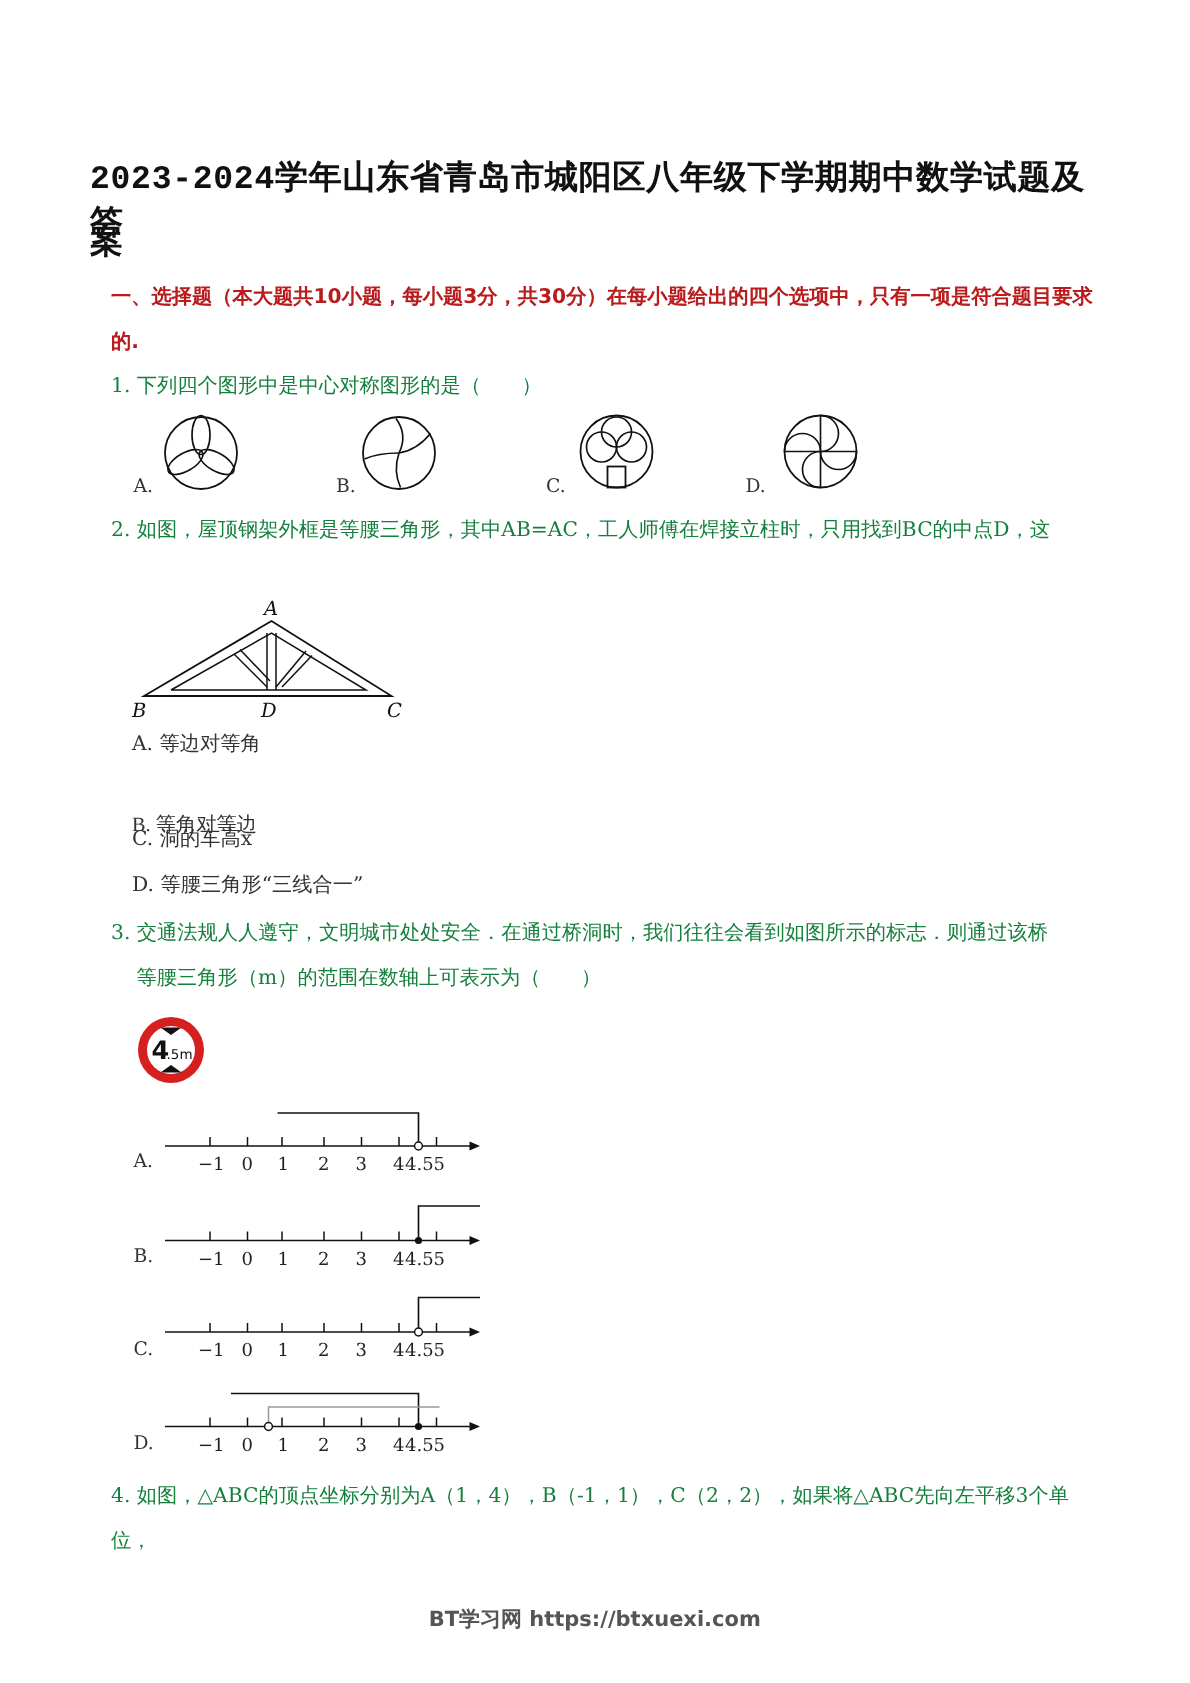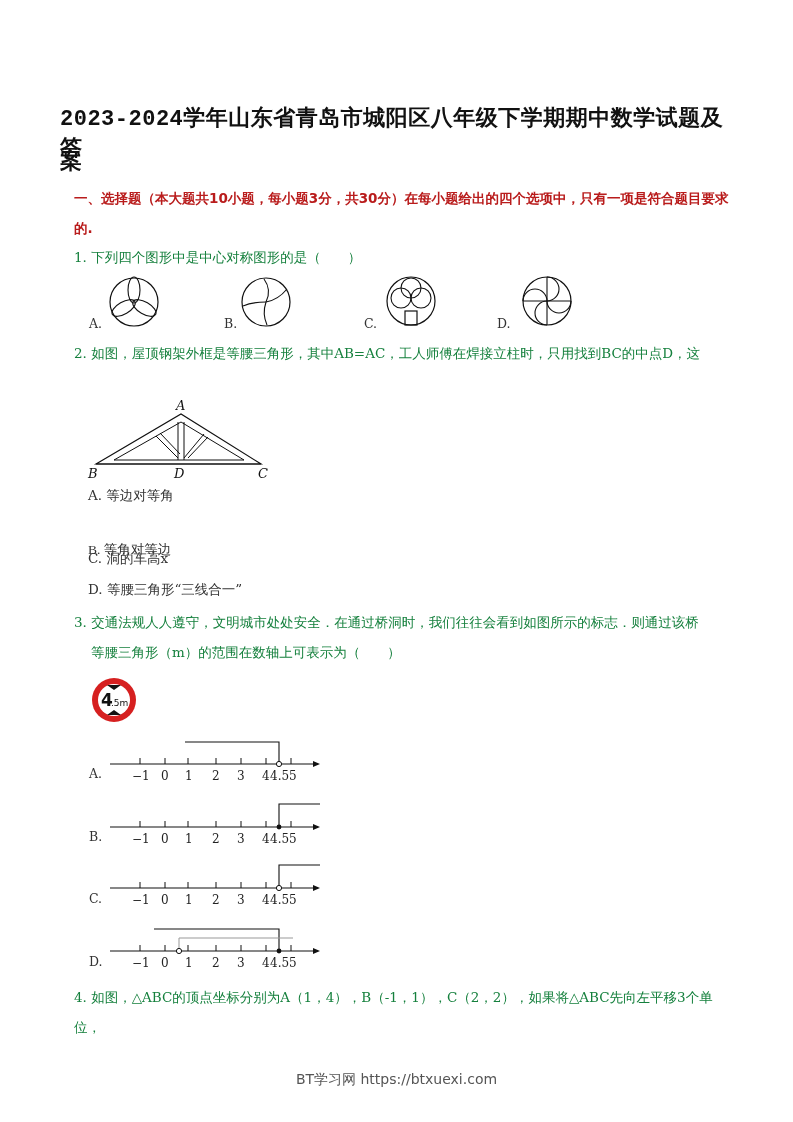--- a/index.html
+++ b/index.html
@@ -12,21 +12,21 @@
   .t2 { top: 146px; }
   .section { position: absolute; left: 74px; width: 660px; font-family: "DejaVu Sans", sans-serif;
              font-weight: bold; font-size: 13.5px; color: #b91c1c; line-height: 30px; top: 183px; }
   .q { position: absolute; left: 74px; width: 660px; font-size: 13.5px; line-height: 30px; color: #15803d; }
   .q .ind { padding-left: 17px; }
   .opt { position: absolute; font-size: 12.5px; color: #333; }
   .optline { position: absolute; left: 88px; font-size: 13.5px; color: #333; }
   svg { position: absolute; overflow: visible; }
   .nlabel { position: absolute; left: 89px; font-size: 12.5px; color: #333; }
   .footer { position: absolute; top: 1071px; left: 0; width: 793px; text-align: center;
-            font-family: "DejaVu Sans", "Liberation Sans", sans-serif; font-size: 14px; color: #555; }
+            font-family: "DejaVu Sans", "Liberation Sans", sans-serif; font-size: 14px; color: #555; font-weight: bold; }
 </style>
 </head>
 <body>
 
 <div class="title t1">2023-2024学年山东省青岛市城阳区八年级下学期期中数学试题及答</div>
 <div class="title t2">案</div>
 
 <div class="section">一、选择题（本大题共10小题，每小题3分，共30分）在每小题给出的四个选项中，只有一项是符合题目要求的.</div>
 
 <div class="q" style="top:242px;">

